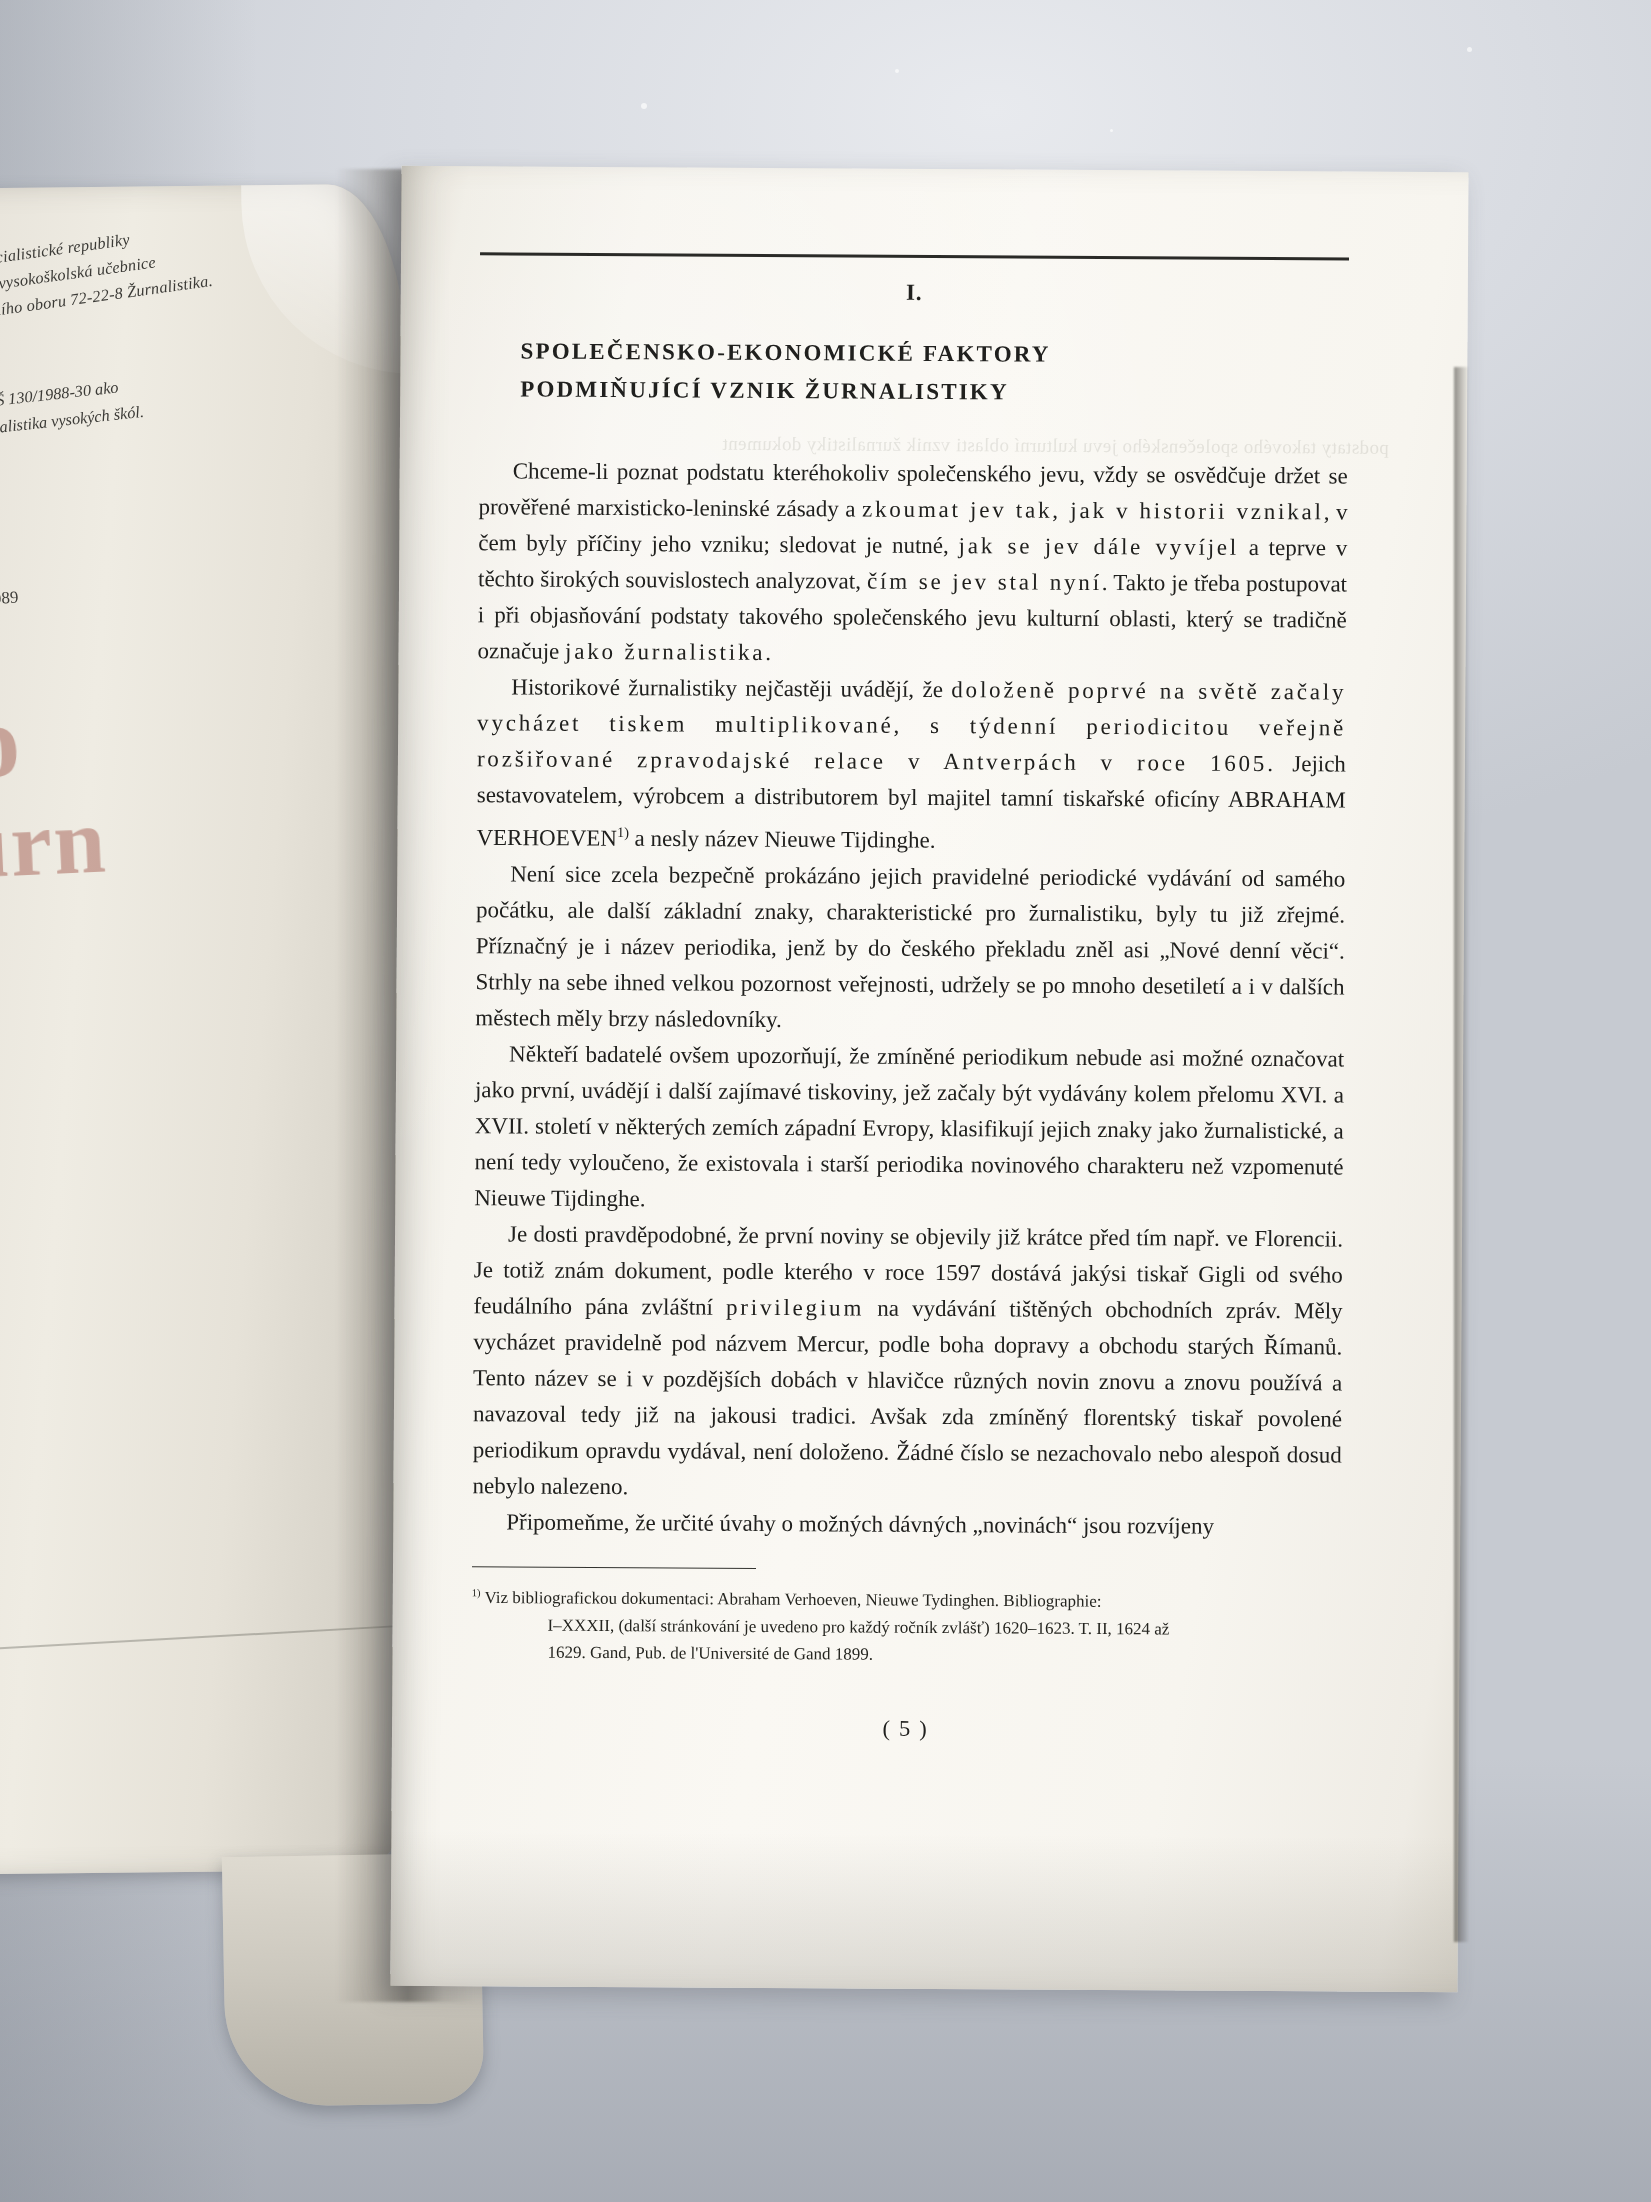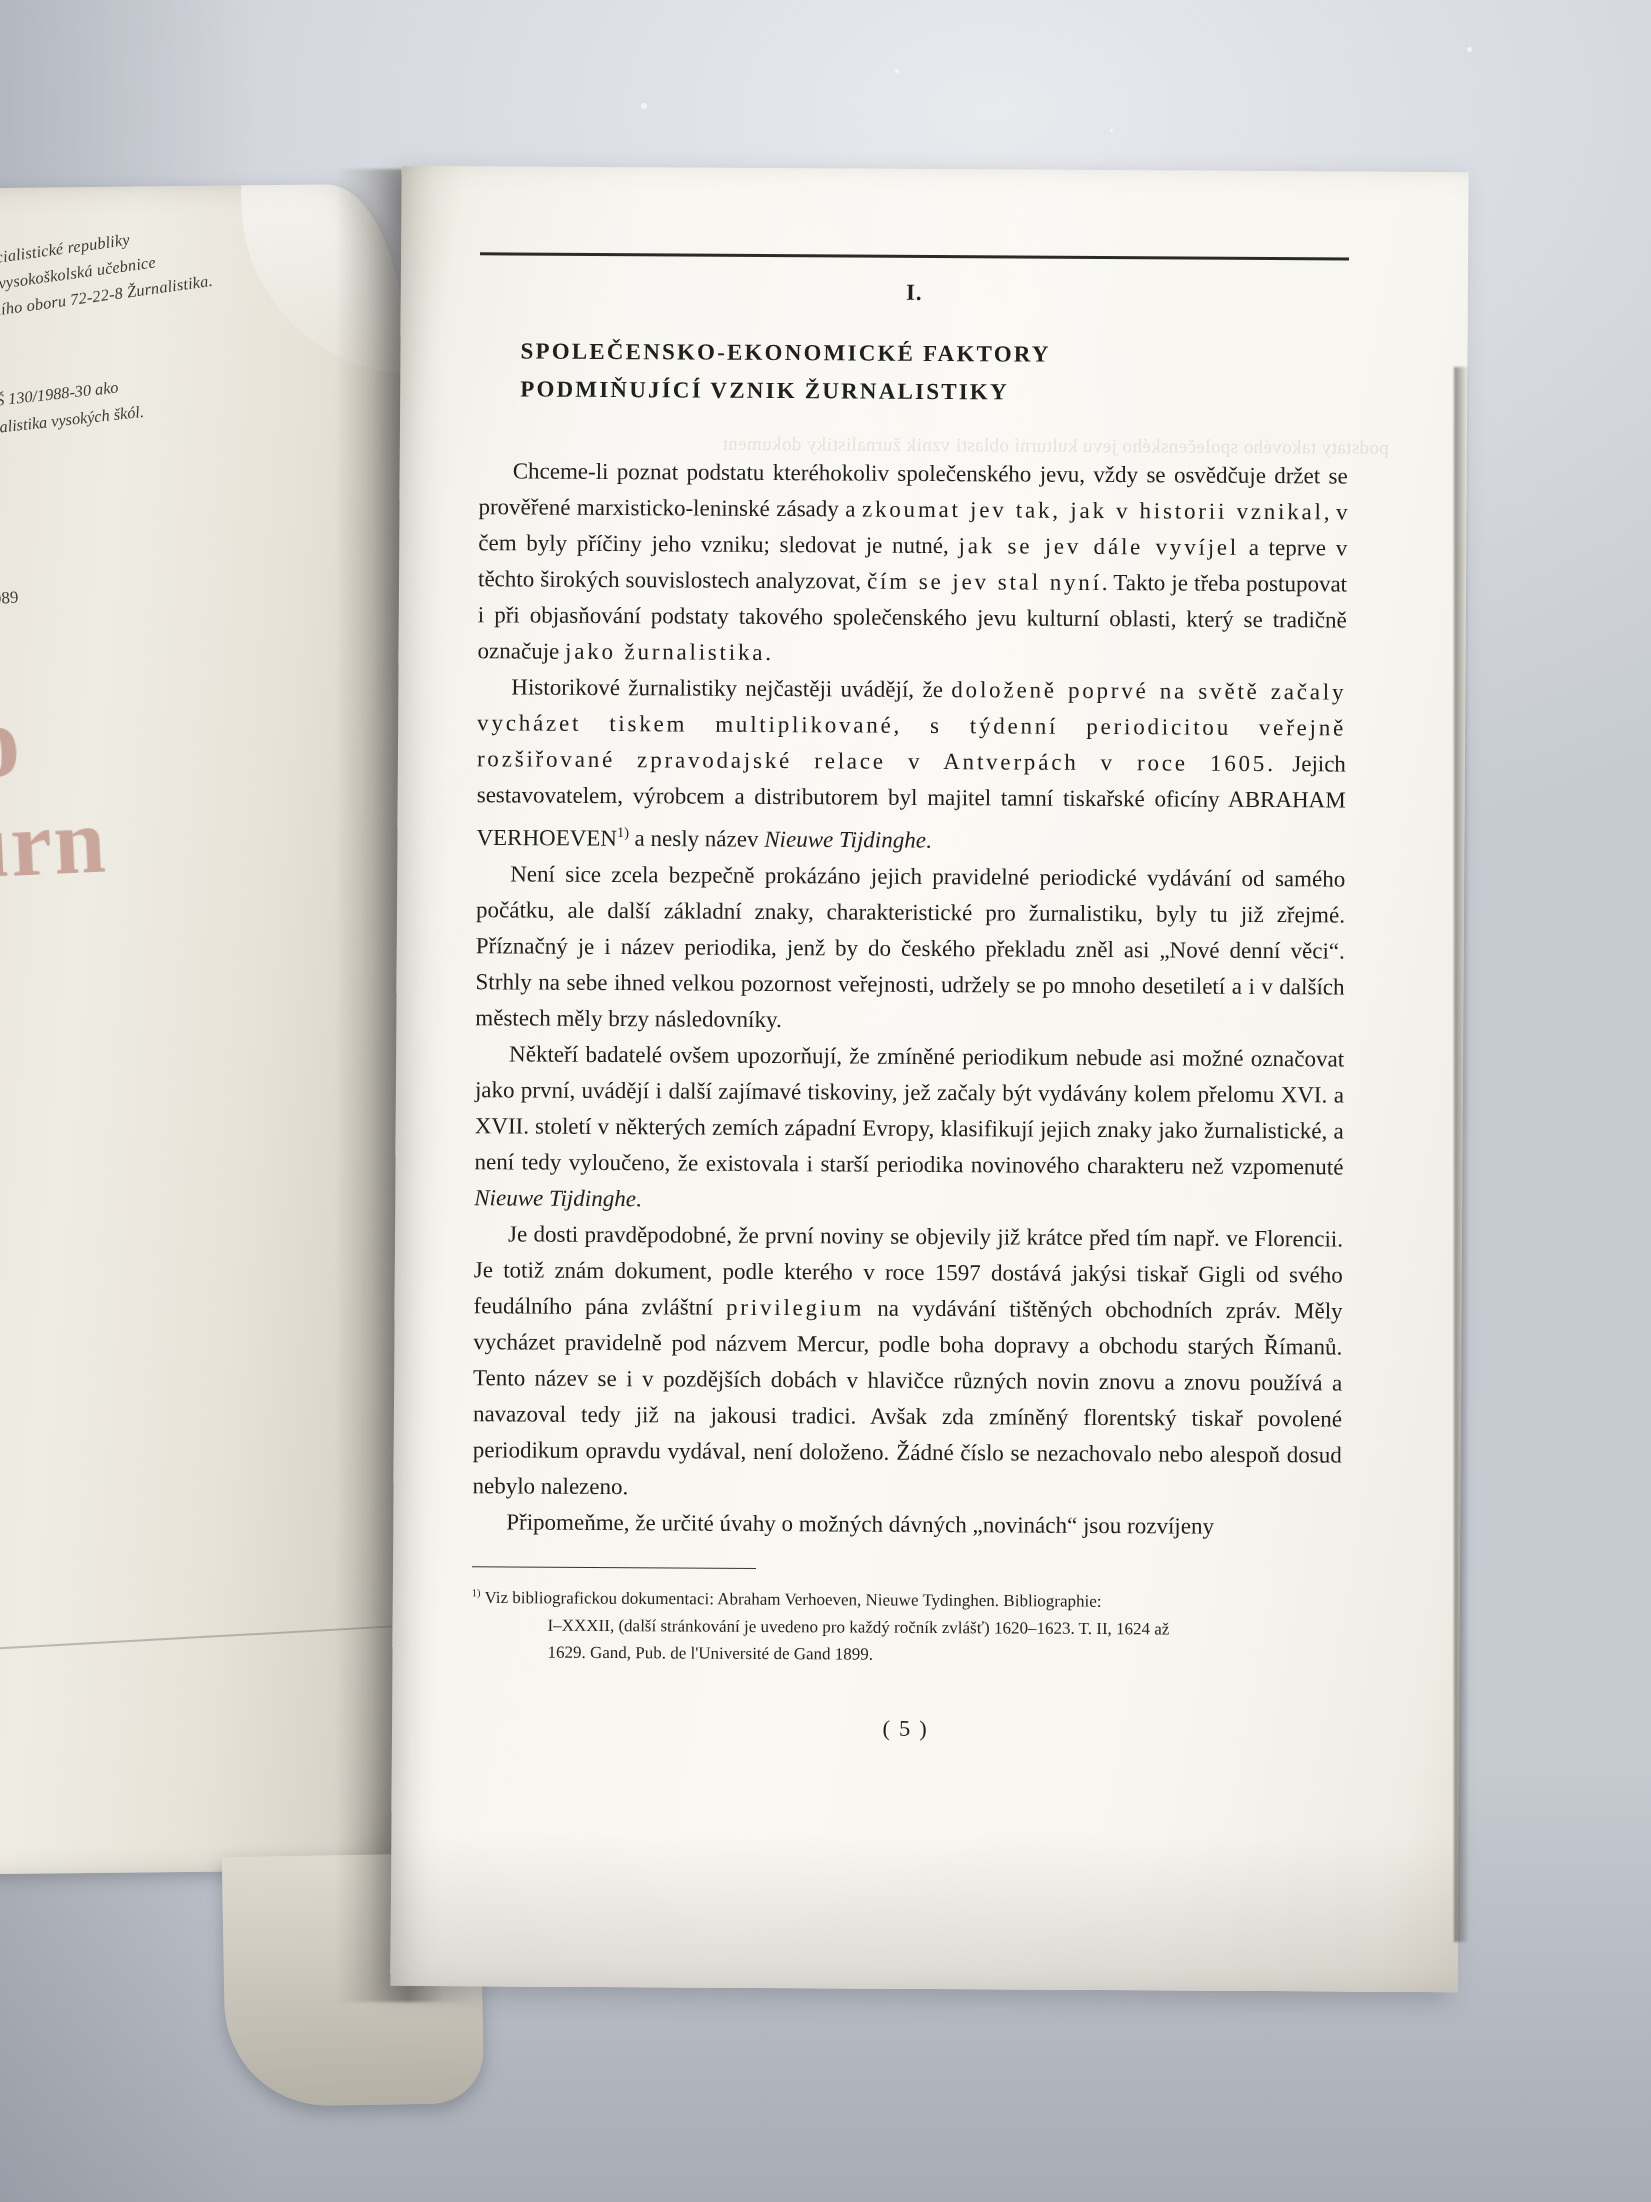--- a/index.html
+++ b/index.html
@@ -242,21 +242,21 @@
   p.body {
     margin: 0;
     font-size: 23px;
     line-height: 36px;
     text-align: justify;
     text-indent: 34px;
     hyphens: manual;
   }
   p.body + p.body { margin-top: 0; }
   .sp { letter-spacing: 2.8px; }
-  .it { font-style: italic; }
+  .it { }
   sup { font-size: 0.62em; vertical-align: super; }
 
   .footnote-rule {
     width: 284px;
     height: 1.7px;
     background: #33332f;
     margin: 26px 0 12px 0;
   }
   .footnote {
     font-size: 17px;

